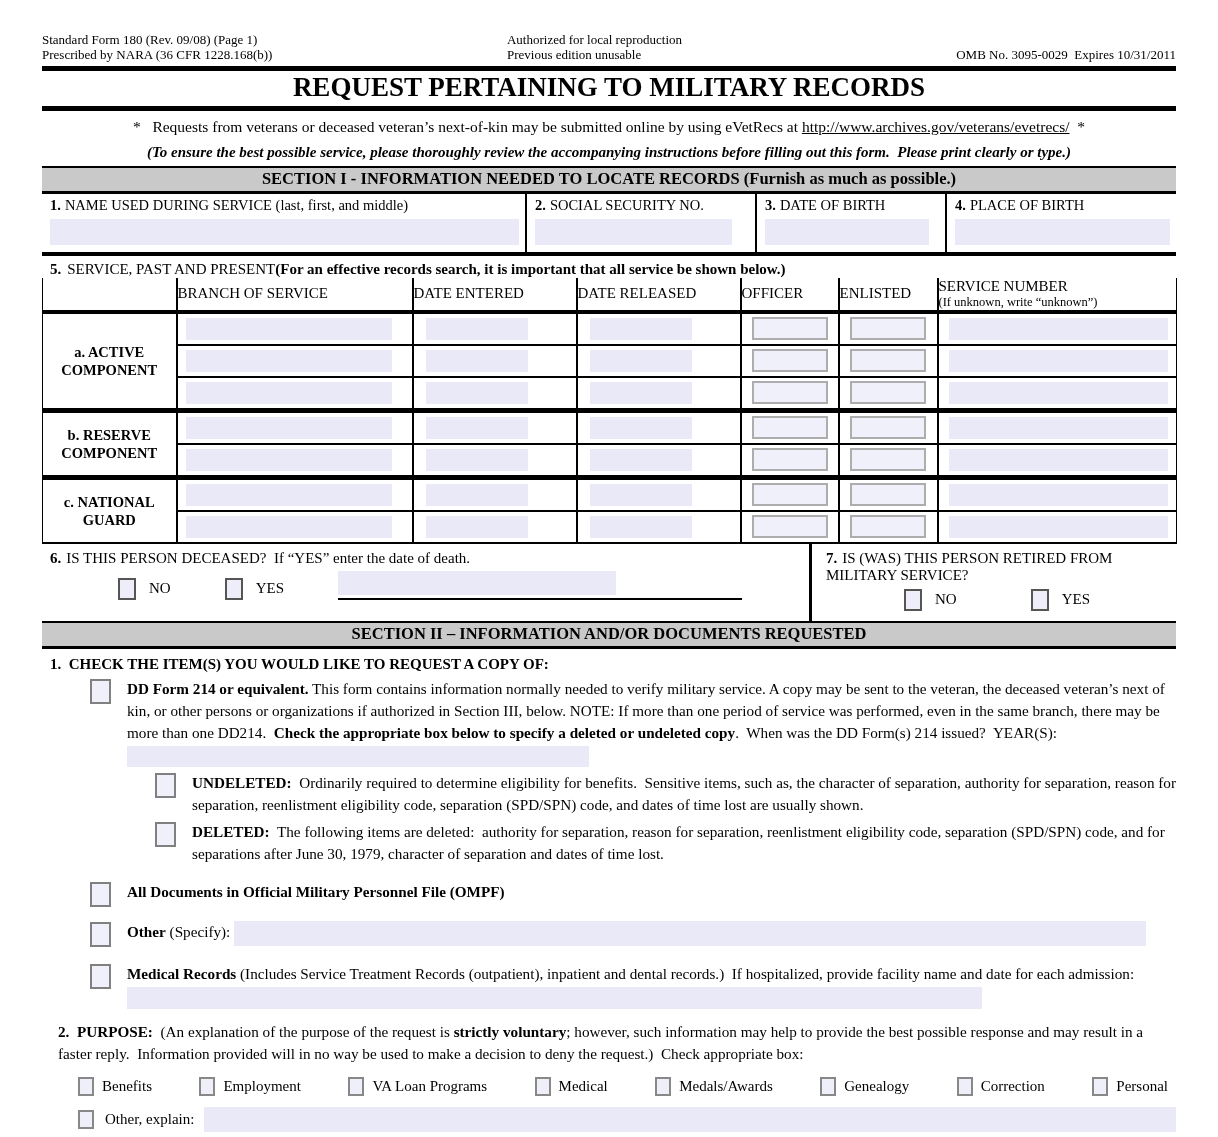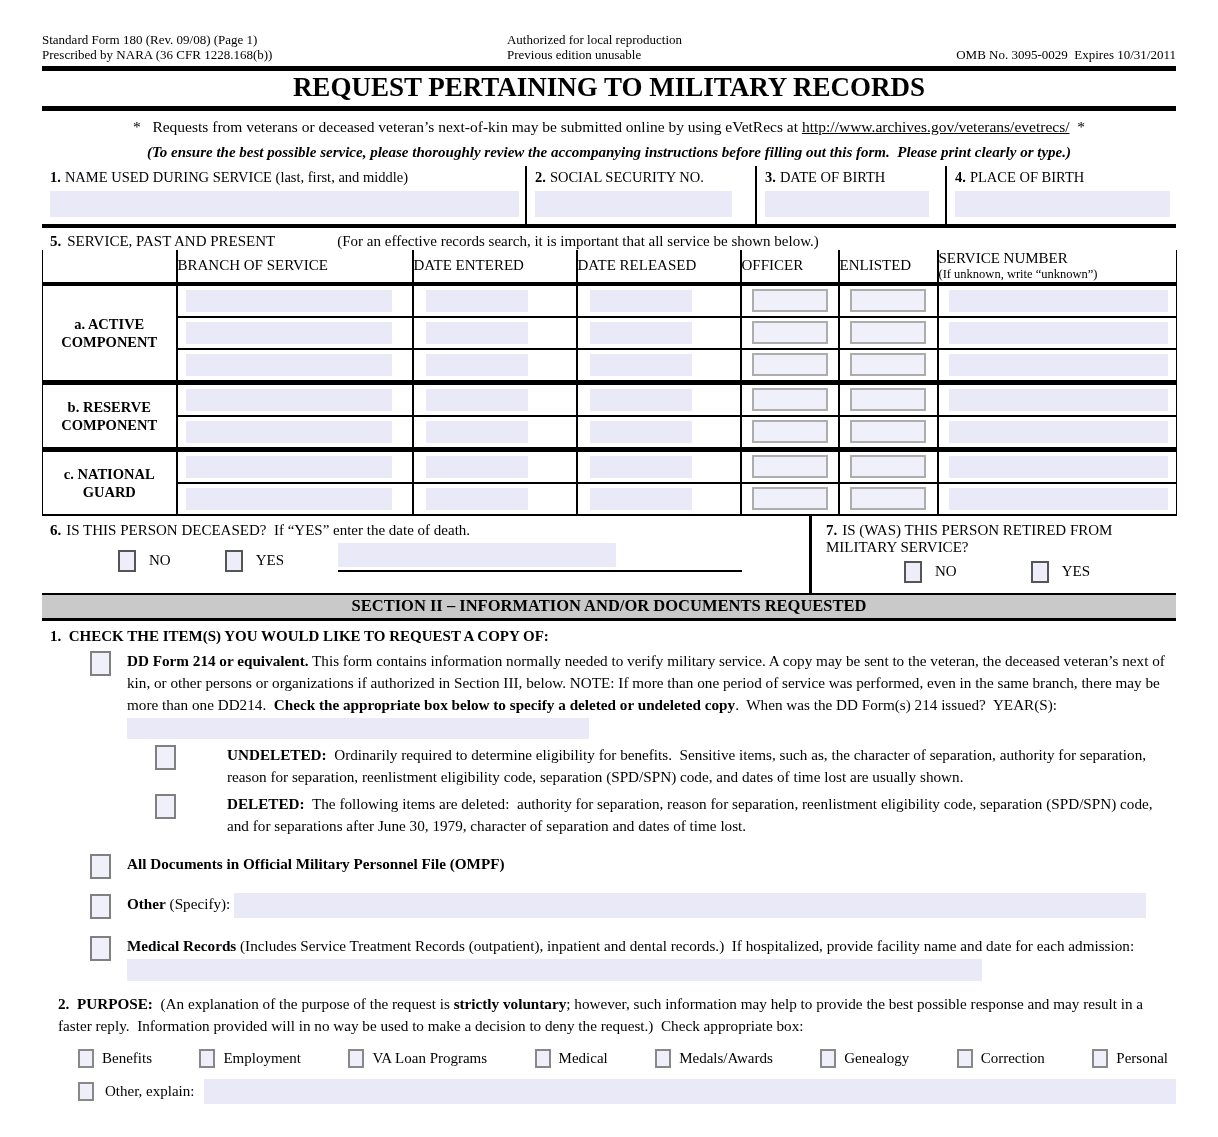--- a/index.html
+++ b/index.html
@@ -45,21 +45,21 @@
   .fcell + .fcell { border-left:2px solid #000; }
   .fcell-1 { width:483px; } .fcell-2 { width:230px; }
   .fcell-3 { width:190px; } .fcell-4 { flex:1; }
   .flabel { font-size:14.5px; white-space:pre-wrap; }
   .fnum { font-weight:bold; margin-right:4px; }
   .finput { height:26px; background:#e9e9f8; margin-top:5px; }
 
   
   .item5 { display:flex; font-size:15px; padding:5px 0 0 8px; }
   .item5 .fnum { margin-right:6px; }
-  .item5-note { margin-left:62px; white-space:pre-wrap; }
+  .item5-note { white-space:pre-wrap;font-weight:bold; }
 
   
   table.svc { width:100%; border-collapse:collapse; table-layout:fixed;
               border-left:1.5px solid #000; border-right:1.5px solid #000;
               border-bottom:2.5px solid #000; }
   table.svc th, table.svc td { padding:0; vertical-align:middle; }
   thead th { font-weight:normal; font-size:15px; text-align:left;
              border-bottom:4px solid #000; padding:2px 0 3px; }
   thead th + th { border-left:2px solid #000; }
   .svc-sub { display:block; font-size:12.5px; }
@@ -85,21 +85,21 @@
   .q7-controls { display:flex; justify-content:center; gap:74px; margin-top:5px; }
   .cbx { width:18px; height:22px; border:2px solid #555; background:#eeeefb; flex-shrink:0; }
   .cb-pair { display:flex; align-items:center; gap:13px; font-size:15px; }
   .q6 .cb-pair { margin-right:54px; }
   .dod-wrap { display:inline-block; border-bottom:2.5px solid #000; width:404px; padding-bottom:3px; }
   .dod-input { width:278px; height:24px; background:#e9e9f8; }
 
   
   .s2-heading { font-weight:bold; font-size:15px; padding:7px 0 0 8px; white-space:pre-wrap; }
   .check-item { display:flex; margin:5px 0 0 48px; }
-  .check-item.sub { margin-left:113px;gap:35px; }
+  .check-item.sub { margin-left:113px; }
   .bigcb { width:21px; height:25px; border:2px solid #808080; background:#f0f0fa;
            flex-shrink:0; margin:1px 16px 0 0; }
   .itext { font-size:15.2px; line-height:1.45; flex:1; white-space:pre-wrap; }
   .itext b { white-space:pre-wrap; }
   .inline-input { display:inline-block; background:#e9e9f8; vertical-align:middle; }
   .year-input { width:462px; height:21px; }
   .med-input { width:855px; height:22px; }
   .spec-input { width:912px; height:25px; }
 
   
@@ -129,20 +129,21 @@
     </div>
     <div class="meta-right">OMB No. 3095-0029  Expires 10/31/2011</div>
   </div>
 
   <div class="title-band">REQUEST PERTAINING TO MILITARY RECORDS</div>
 
   <div class="evetrecs"><span>*   Requests from veterans or deceased veteran’s next-of-kin may be submitted online by using eVetRecs at </span><span class="lnk">http://www.archives.gov/veterans/evetrecs/</span><span>  *</span></div>
 
   <div class="instruction-note">(To ensure the best possible service, please thoroughly review the accompanying instructions before filling out this form.  Please print clearly or type.)</div>
 
+  <div class="section-bar">SECTION I - INFORMATION NEEDED TO LOCATE RECORDS (Furnish as much as possible.)</div>
 
   <div class="fields-row">
     <div class="fcell fcell-1">
       <div class="flabel"><span class="fnum">1.</span><span>NAME USED DURING SERVICE (last, first, and middle)</span></div>
       <div class="finput"></div>
     </div>
     <div class="fcell fcell-2">
       <div class="flabel"><span class="fnum">2.</span><span>SOCIAL SECURITY NO.</span></div>
       <div class="finput" style="width:92%"></div>
     </div>

